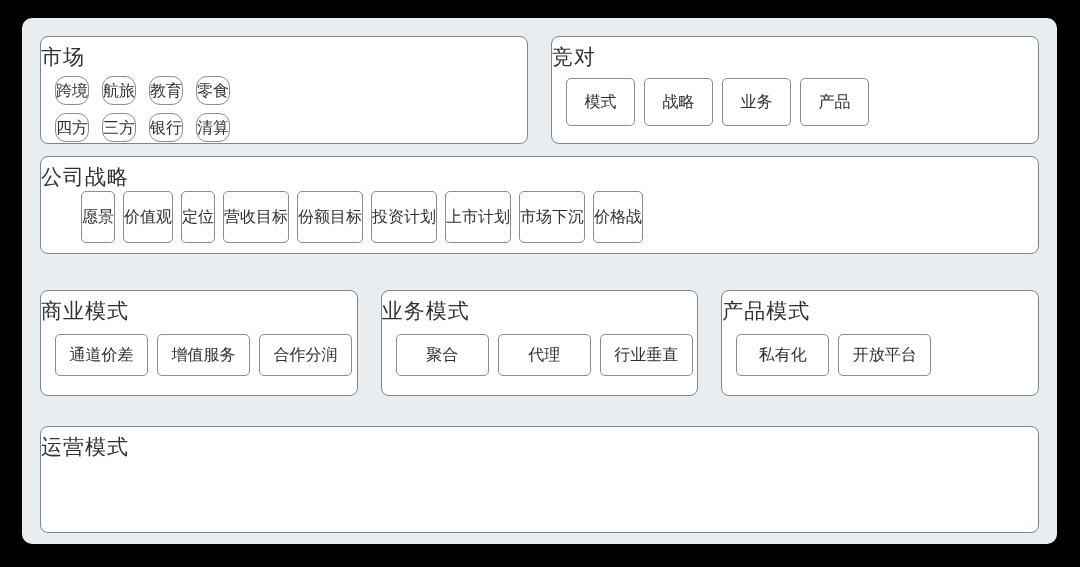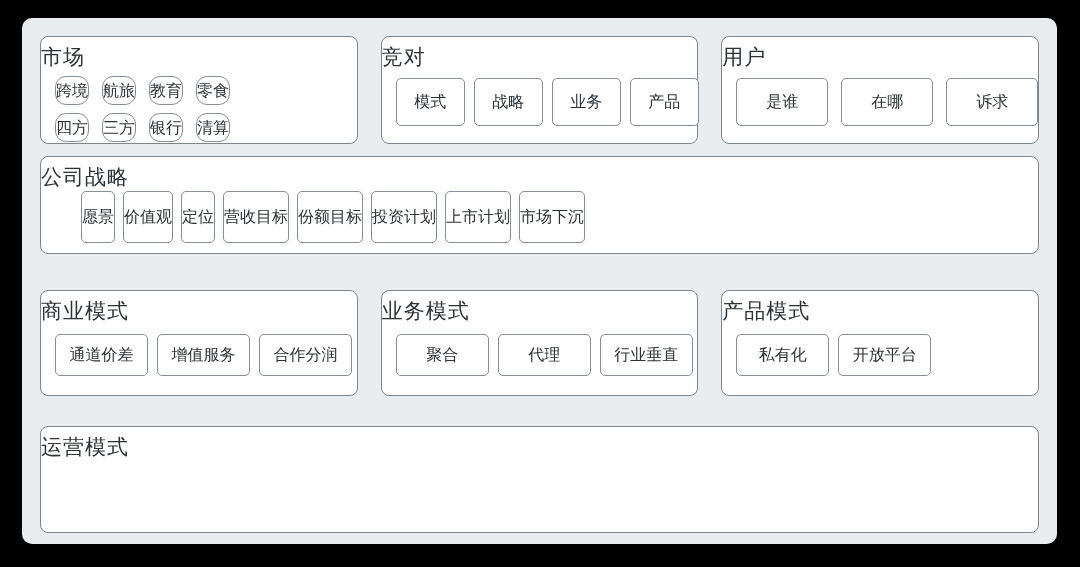--- a/index.html
+++ b/index.html
@@ -119,42 +119,35 @@
     </div>
     <div class="box">
       <div class="box-title">竞对</div>
       <div class="chips chips-tall">
           <div class="chip">模式</div>
           <div class="chip">战略</div>
           <div class="chip">业务</div>
           <div class="chip">产品</div>
         </div>
     </div>
-    <div class="box">
-      <div class="box-title">用户</div>
-      <div class="chips chips-user">
-          <div class="chip">是谁</div>
-          <div class="chip">在哪</div>
-          <div class="chip">诉求</div>
-        </div>
-    </div>
   </div>
 
   <div class="row row-strat">
     <div class="box">
       <div class="box-title">公司战略</div>
       <div class="chips chips-strategy">
           <div class="chip">愿景</div>
           <div class="chip">价值观</div>
           <div class="chip">定位</div>
           <div class="chip">营收目标</div>
           <div class="chip">份额目标</div>
           <div class="chip">投资计划</div>
           <div class="chip">上市计划</div>
           <div class="chip">市场下沉</div>
+          <div class="chip">价格战</div>
         </div>
     </div>
   </div>
 
   <div class="row row-models">
     <div class="box">
       <div class="box-title">商业模式</div>
       <div class="chips chips-model">
           <div class="chip">通道价差</div>
           <div class="chip">增值服务</div>

